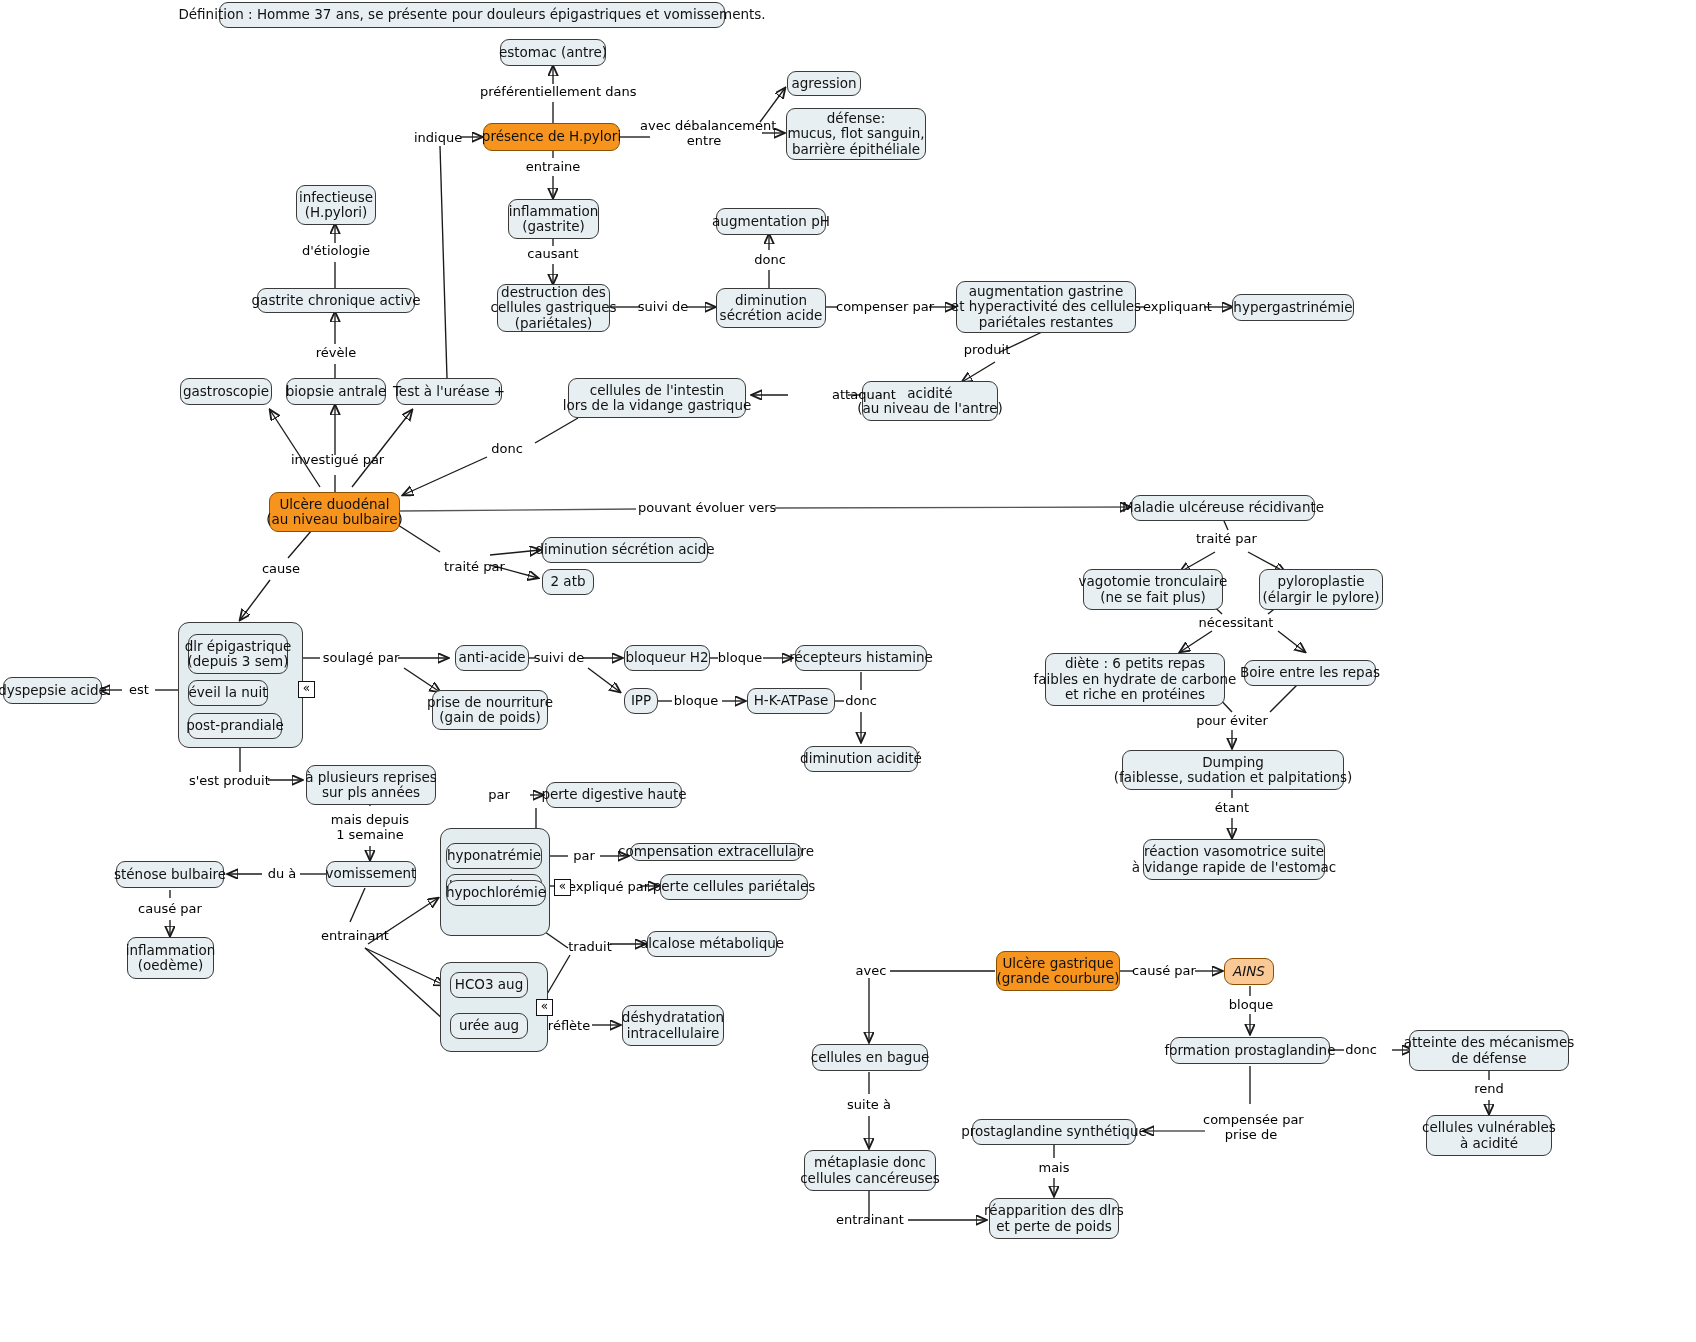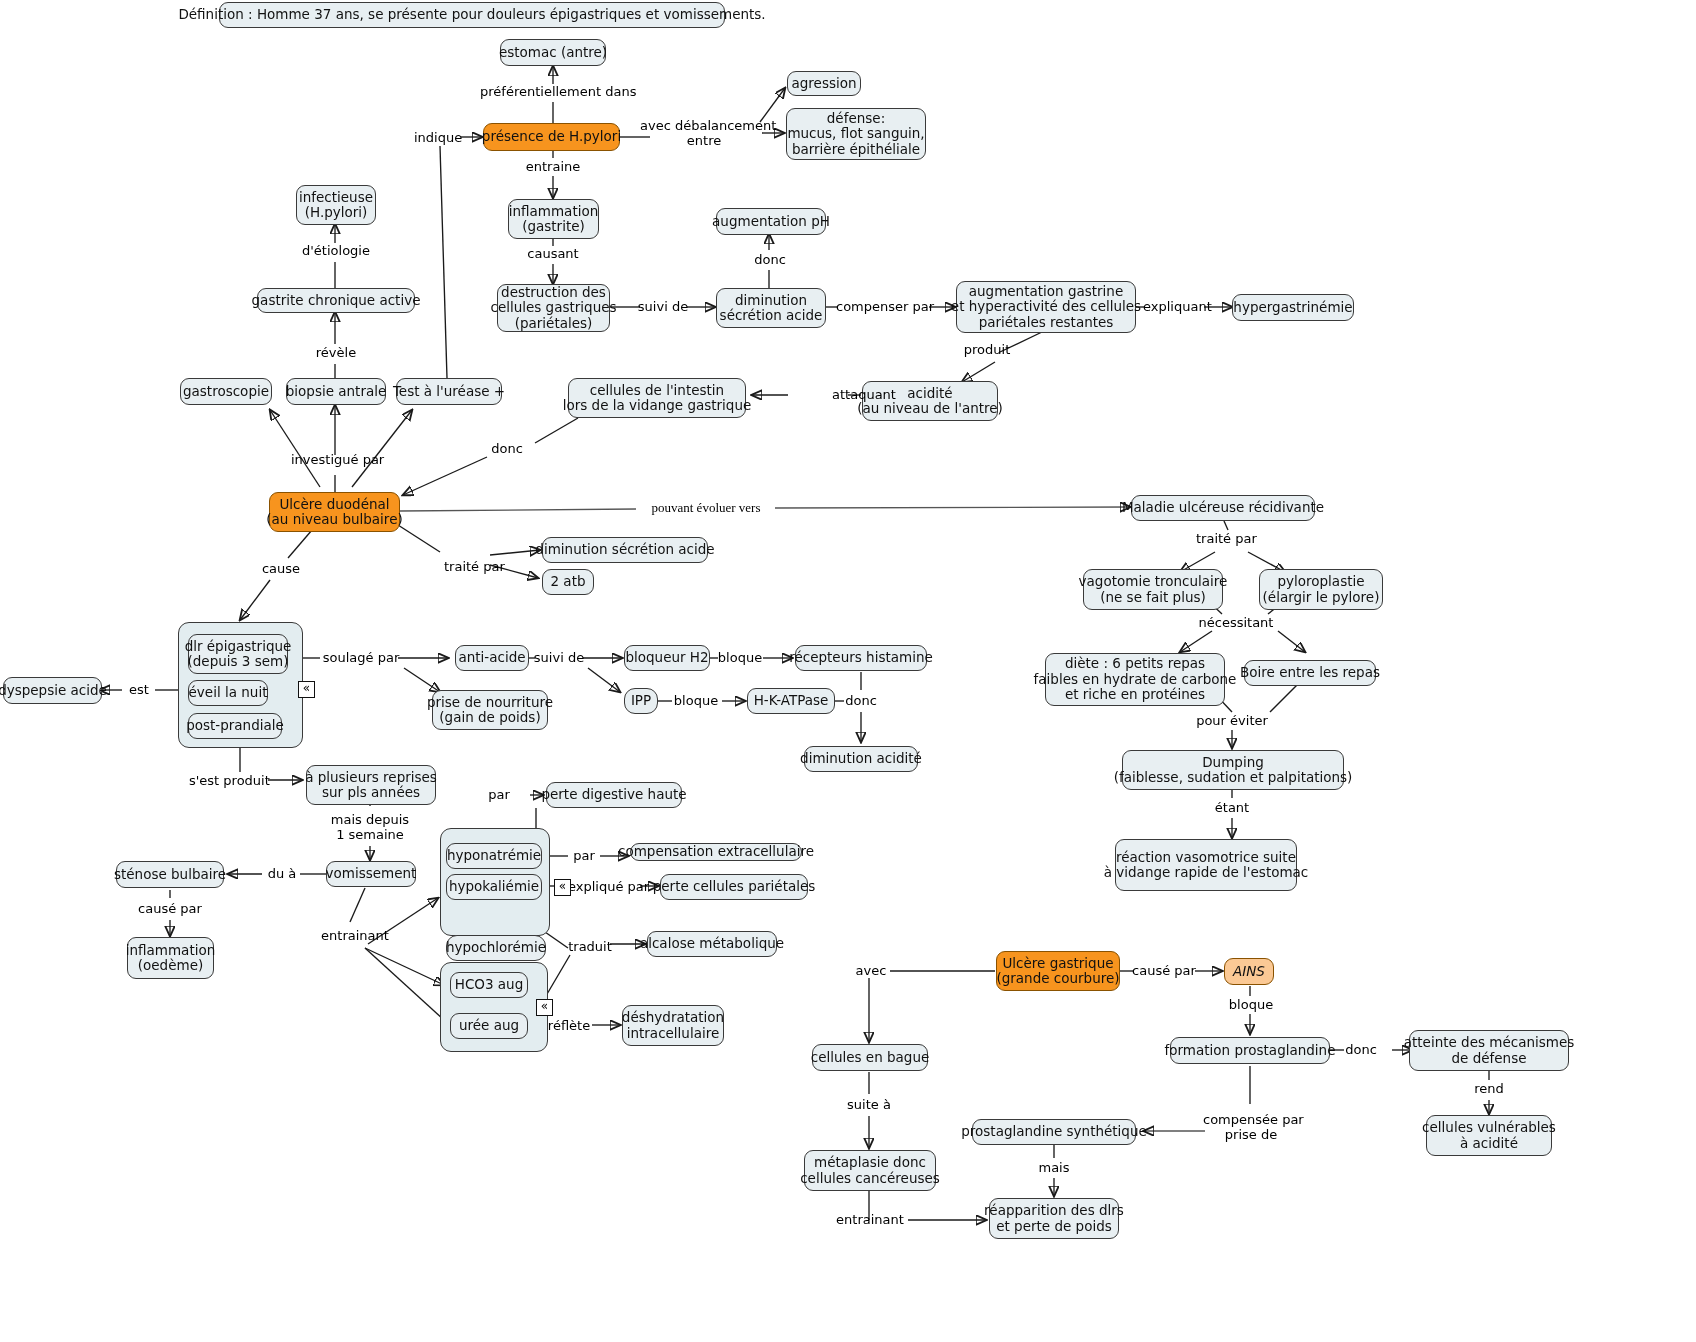--- a/index.html
+++ b/index.html
@@ -313,37 +313,37 @@
 
   <div class="node" style="left:804px;top:746px;width:114px;height:26px;">diminution acidité</div>
 
   <div class="node" style="left:1045px;top:653px;width:180px;height:53px;">diète : 6 petits repas
 faibles en hydrate de carbone
 et riche en protéines</div>
   <div class="node" style="left:1244px;top:660px;width:132px;height:26px;">Boire entre les repas</div>
 
   <div class="node" style="left:1122px;top:750px;width:222px;height:40px;">Dumping
 (faiblesse, sudation et palpitations)</div>
-  <div class="node" style="left:1115px;top:839px;width:182px;height:52px;">réaction vasomotrice suite
+  <div class="node" style="left:1143px;top:839px;width:182px;height:41px;">réaction vasomotrice suite
 à vidange rapide de l'estomac</div>
 
   <div class="node" style="left:306px;top:765px;width:130px;height:40px;">à plusieurs reprises
 sur pls années</div>
   <div class="node" style="left:326px;top:861px;width:90px;height:26px;">vomissement</div>
 
   <div class="node" style="left:116px;top:861px;width:108px;height:27px;">sténose bulbaire</div>
   <div class="node" style="left:127px;top:937px;width:87px;height:42px;">inflammation
 (oedème)</div>
 
   <div class="node" style="left:546px;top:782px;width:136px;height:26px;">perte digestive haute</div>
 
   <div class="node group" style="left:440px;top:828px;width:110px;height:108px;"></div>
   <div class="node" style="left:446px;top:843px;width:96px;height:26px;">hyponatrémie</div>
   <div class="node" style="left:446px;top:874px;width:96px;height:26px;">hypokaliémie</div>
-  <div class="node" style="left:446px;top:935px;width:100px;height:26px;border-radius:11px;">hypochlorémie</div>
+  <div class="node" style="left:446px;top:880px;width:100px;height:26px;border-radius:11px;">hypochlorémie</div>
   <div class="chev" style="left:554px;top:879px;">«</div>
 
   <div class="node" style="left:630px;top:843px;width:172px;height:18px;">compensation extracellulaire</div>
   <div class="node" style="left:660px;top:874px;width:148px;height:26px;">perte cellules pariétales</div>
   <div class="node" style="left:647px;top:931px;width:130px;height:26px;">alcalose métabolique</div>
 
   <div class="node group" style="left:440px;top:962px;width:108px;height:90px;"></div>
   <div class="node" style="left:450px;top:972px;width:78px;height:26px;">HCO3 aug</div>
   <div class="node" style="left:450px;top:1013px;width:78px;height:26px;">urée aug</div>
   <div class="chev" style="left:536px;top:999px;">«</div>
@@ -378,21 +378,21 @@
   <div class="lab" style="left:298px;top:243px;width:76px;">d'étiologie</div>
   <div class="lab" style="left:310px;top:345px;width:52px;">révèle</div>
   <div class="lab" style="left:637px;top:299px;width:52px;">suivi de</div>
   <div class="lab" style="left:752px;top:252px;width:36px;">donc</div>
   <div class="lab" style="left:836px;top:299px;width:94px;">compenser par</div>
   <div class="lab" style="left:1143px;top:299px;width:66px;">expliquant</div>
   <div class="lab" style="left:962px;top:342px;width:50px;">produit</div>
   <div class="lab" style="left:786px;top:387px;width:64px;margin-left:46px;">attaquant</div>
   <div class="lab" style="left:291px;top:452px;width:90px;">investigué par</div>
   <div class="lab" style="left:489px;top:441px;width:36px;">donc</div>
-  <div class="lab" style="left:638px;top:500px;width:136px;font-family:Liberation Serif, serif;">pouvant évoluer vers</div>
+  <div class="lab" style="left:638px;top:500px;width:136px;">pouvant évoluer vers</div>
   <div class="lab" style="left:1196px;top:531px;width:60px;">traité par</div>
   <div class="lab" style="left:258px;top:561px;width:46px;">cause</div>
   <div class="lab" style="left:444px;top:559px;width:60px;">traité par</div>
   <div class="lab" style="left:1198px;top:615px;width:76px;">nécessitant</div>
   <div class="lab" style="left:322px;top:650px;width:78px;">soulagé par</div>
   <div class="lab" style="left:124px;top:682px;width:30px;">est</div>
   <div class="lab" style="left:533px;top:650px;width:52px;">suivi de</div>
   <div class="lab" style="left:716px;top:650px;width:48px;">bloque</div>
   <div class="lab" style="left:672px;top:693px;width:48px;">bloque</div>
   <div class="lab" style="left:843px;top:693px;width:36px;">donc</div>

